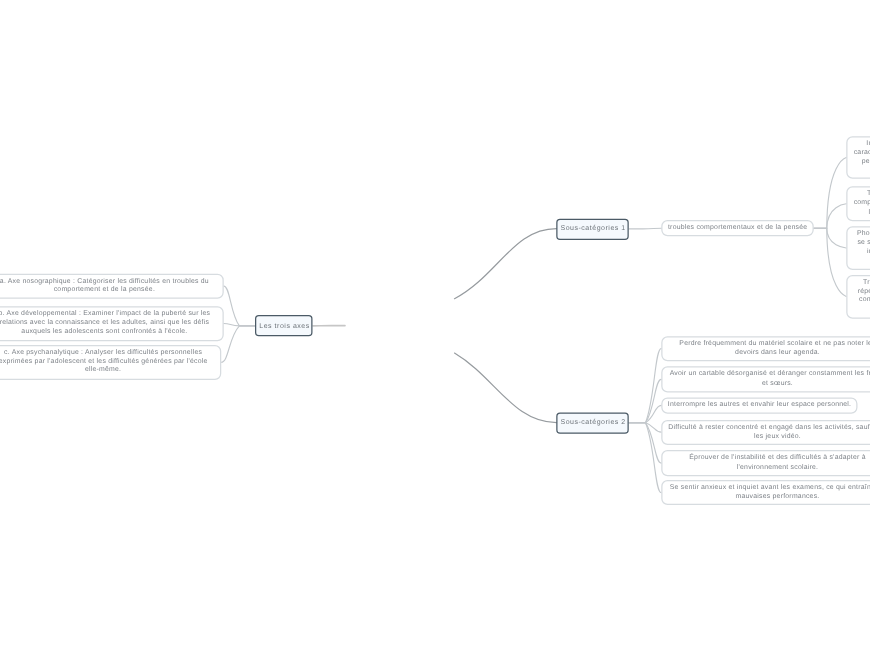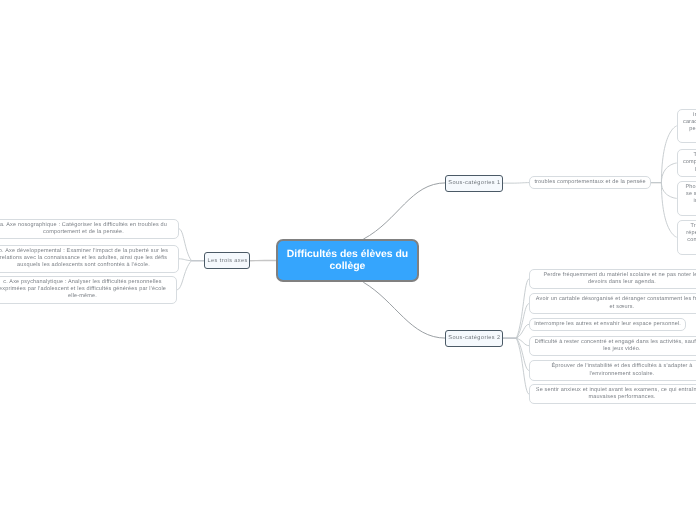--- a/index.html
+++ b/index.html
@@ -28,21 +28,20 @@
       <path d="M 650.859375 182.6015625 L 661.4 182.6015625 C 661.712 197.932109375, 677.78 198.40625, 677 198.40625" fill="none" stroke="#c3c8cc" stroke-width="0.9" stroke-linecap="round"></path>
       <path d="M 650.859375 182.6015625 L 661.4 182.6015625 C 661.712 235.565078125, 677.78 237.203125, 677 237.203125" fill="none" stroke="#c3c8cc" stroke-width="0.9" stroke-linecap="round"></path>
       <path d="M 503.28125 338.234375 L 516.4 338.234375 C 523.834 319.80875, 523.834 278.796875, 529 278.796875" fill="none" stroke="#c3c8cc" stroke-width="0.9" stroke-linecap="round"></path>
       <path d="M 503.28125 338.234375 L 516.4 338.234375 C 523.834 327.46671875, 523.834 303.5, 529 303.5" fill="none" stroke="#c3c8cc" stroke-width="0.9" stroke-linecap="round"></path>
       <path d="M 503.28125 338.234375 L 516.4 338.234375 C 523.834 333.911328125, 523.834 324.2890625, 529 324.2890625" fill="none" stroke="#c3c8cc" stroke-width="0.9" stroke-linecap="round"></path>
       <path d="M 503.28125 338.234375 L 516.4 338.234375 C 523.834 340.5496875, 523.834 345.703125, 529 345.703125" fill="none" stroke="#c3c8cc" stroke-width="0.9" stroke-linecap="round"></path>
       <path d="M 503.28125 338.234375 L 516.4 338.234375 C 523.834 348.23671875, 523.834 370.5, 529 370.5" fill="none" stroke="#c3c8cc" stroke-width="0.9" stroke-linecap="round"></path>
       <path d="M 503.28125 338.234375 L 516.4 338.234375 C 523.834 355.5846875, 523.834 394.203125, 529 394.203125" fill="none" stroke="#c3c8cc" stroke-width="0.9" stroke-linecap="round"></path>
     </svg>
 
-  <div class="node root" id="n-root" style="left: 276px; top: 239px; width: 143px; height: 43px; background: rgb(53, 165, 253); border-color: rgb(128, 128, 128); color: rgb(255, 255, 255);">Difficultés des élèves du collège</div>
 
   <div class="node lvl1" id="n-b0" style="left: 204.4px; top: 252.2px; width: 46px; height: 17.1px; background: rgb(245, 249, 253); border-color: rgb(75, 90, 102); color: rgb(110, 116, 122);">Les trois axes</div>
   <div class="node lvl1" id="n-b1" style="left: 445.2px; top: 174.6px; width: 58.1px; height: 17.1px; background: rgb(245, 249, 253); border-color: rgb(75, 90, 102); color: rgb(110, 116, 122);">Sous-catégories 1</div>
   <div class="node lvl1" id="n-b2" style="left: 445.2px; top: 329.7px; width: 58.1px; height: 17.1px; background: rgb(245, 249, 253); border-color: rgb(75, 90, 102); color: rgb(110, 116, 122);">Sous-catégories 2</div>
 
   <div class="node lvl2" id="n-a0" style="left: -12px; top: 218.6px; width: 191px; background: rgb(255, 255, 255); border-color: rgb(215, 220, 224); color: rgb(122, 127, 133);">a. Axe nosographique : Catégoriser les difficultés en troubles du comportement et de la pensée.</div>
   <div class="node lvl2" id="n-a1" style="left: -12px; top: 245px; width: 191px; background: rgb(255, 255, 255); border-color: rgb(215, 220, 224); color: rgb(122, 127, 133);">b. Axe développemental : Examiner l'impact de la puberté sur les relations avec la connaissance et les adultes, ainsi que les défis auxquels les adolescents sont confrontés à l'école.</div>
   <div class="node lvl2" id="n-a2" style="left: -12px; top: 276px; width: 189px; background: rgb(255, 255, 255); border-color: rgb(215, 220, 224); color: rgb(122, 127, 133);">c. Axe psychanalytique : Analyser les difficultés personnelles exprimées par l'adolescent et les difficultés générées par l'école elle-même.</div>
 
   <div class="node lvl2" id="n-t0" style="left: 529.4px; top: 176px; background: rgb(255, 255, 255); border-color: rgb(215, 220, 224); color: rgb(122, 127, 133); white-space: nowrap;">troubles comportementaux et de la pensée</div>

